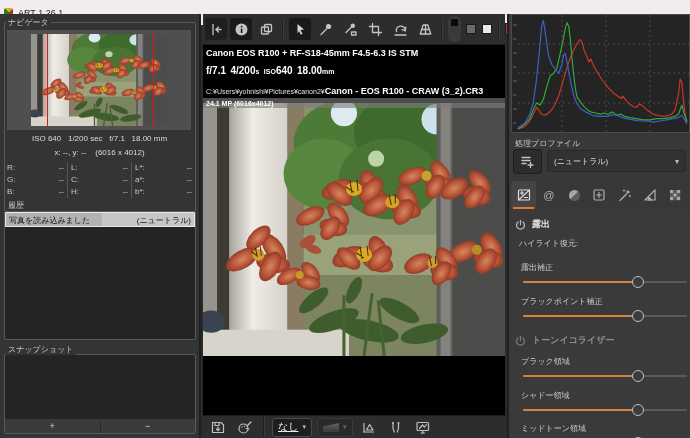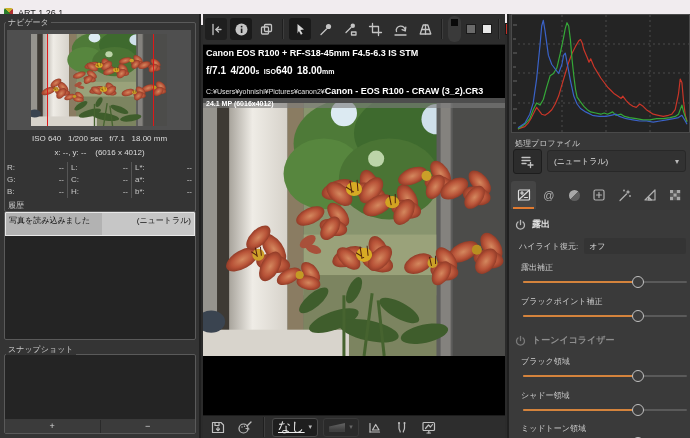--- a/index.html
+++ b/index.html
@@ -26,21 +26,21 @@
   .guide{position:absolute;top:0;bottom:0;width:1px;background:#e01818;}
   .nav-line{position:absolute;left:0;right:0;text-align:center;font-size:8px;color:#dcdcdc;white-space:pre;}
   .nav-table{position:absolute;left:4px;right:4px;top:148px;font-size:8px;color:#c8c8c8;}
   .nav-row{display:flex;height:12px;line-height:12px;}
   .nav-cell{display:flex;flex:1;padding:0 3px;}
   .nav-cell+.nav-cell{border-left:1px solid #555;}
   .nav-cell .lab{flex:0 0 auto;}
   .nav-cell .val{flex:1;text-align:right;}
   
   .hist-box{position:absolute;left:4px;top:197px;width:190px;height:127px;border:1px solid #5a5a5a;background:#242424;border-radius:2px;overflow:hidden;}
-  .hist-row{display:flex;height:24px;line-height:15px;font-size:8px;color:#141414;border:1px solid #e8e8e8;box-sizing:border-box;}
+  .hist-row{display:flex;height:15px;line-height:15px;font-size:8px;color:#141414;border:1px solid #e8e8e8;box-sizing:border-box;}
   .hist-row .he-label{flex:1.05;background:#b2b2b2;padding:0 3px;white-space:nowrap;overflow:hidden;}
   .hist-row .he-prof{flex:1;background:#c6c6c6;padding:0 3px;text-align:right;white-space:nowrap;}
   
   .snap-box{position:absolute;left:4px;top:340px;width:190px;height:78px;border:1px solid #5a5a5a;background:#242424;border-radius:2px;display:flex;flex-direction:column;}
   .snap-list{flex:1;}
   .snap-btns{display:flex;height:13px;border-top:1px solid #3a3a3a;}
   .snap-btn{flex:1;background:#3b3b3b;color:#d8d8d8;font-size:9px;line-height:12px;text-align:center;}
   .snap-btn+.snap-btn{border-left:1px solid #2a2a2a;}
   
   .toolbar{position:absolute;left:0;top:0;right:0;height:31px;background:#2d2d2d;border-bottom:1px solid #1c1c1c;display:flex;align-items:center;gap:3px;padding:0 2px;box-sizing:border-box;}
@@ -68,21 +68,21 @@
   .photo{position:absolute;left:0;right:0;top:58px;height:253px;}
   .photo svg{display:block;width:100%;height:100%;}
   
   .bottombar{position:absolute;left:0;right:0;bottom:0;height:23px;background:#2d2d2d;border-top:1px solid #1c1c1c;display:flex;align-items:center;gap:5px;padding:0 4px;box-sizing:border-box;}
   .bbtn{width:22px;height:19px;display:flex;align-items:center;justify-content:center;border-radius:3px;flex:0 0 auto;}
   .bbtn svg{stroke:#c0c0c0;fill:none;stroke-width:1.2;stroke-linecap:round;stroke-linejoin:round;}
   .status-block{width:78px;display:flex;flex-direction:column;align-items:center;gap:1px;flex:0 0 auto;}
   .status-text{font-size:8px;color:#ddd;white-space:nowrap;}
   .progress{width:76px;height:4px;background:#e6e6e6;border-radius:1px;}
   .drop{height:17px;background:#1e1e1e;border:1px solid #4a4a4a;border-radius:3px;display:flex;align-items:center;gap:4px;padding:0 5px;flex:0 0 auto;}
-  .drop .dtext{font-size:13px;color:#eee;white-space:nowrap;text-decoration:underline;}
+  .drop .dtext{font-size:10px;color:#eee;white-space:nowrap;text-decoration:underline;}
   .drop .chev{font-size:7px;color:#bbb;}
   .drop.disabled{background:#2a2a2a;border-color:#3a3a3a;}
   .drop.disabled .chev{color:#666;}
   .gradicon{width:16px;height:10px;background:linear-gradient(180deg,#777 20%,#4a4a4a 80%);clip-path:polygon(0 100%,0 45%,100% 10%,100% 100%);opacity:.7;}
   
   .histo-box{position:absolute;left:2px;top:0;width:179px;height:119px;background:#242424;border:1px solid #4a4a4a;box-sizing:border-box;}
   .histo-box svg{display:block;}
   .pp-label{position:absolute;left:6px;top:124px;font-size:8px;color:#c8c8c8;}
   .pp-row{position:absolute;left:4px;right:4px;top:135px;height:24px;display:flex;gap:5px;align-items:center;}
   .pp-btn{width:27px;height:23px;background:#2c2c2c;border:1px solid #1d1d1d;border-radius:3px;display:flex;align-items:center;justify-content:center;flex:0 0 auto;}
@@ -606,21 +606,20 @@
     <div class="tools">
       <div class="sec-head" style="top:8px;">
         <svg width="11" height="11">
             <path d="M5.5 1.5v4"></path>
             <path d="M3 3a4 4 0 1 0 5 0"></path>
           </svg>
         <span>露出</span>
       </div>
       <div class="hl-row" style="top:28px;">
         <span class="lab">ハイライト復元:</span>
-        <span class="combo">オフ</span>
       </div>
       <div class="sl-label" style="top:52px;">露出補正</div>
       <div class="slider" style="top:65px;">
         <div class="sl-track">
             <div class="sl-fill" style="width: 70%;"></div>
           </div>
         <div class="sl-knob" style="left: 70%;"></div>
       </div>
       <div class="sl-label" style="top:86px;">ブラックポイント補正</div>
       <div class="slider" style="top:99px;">

